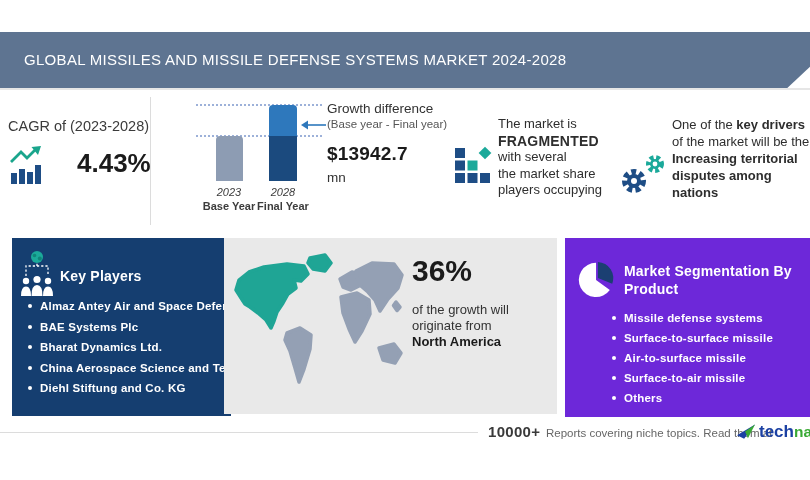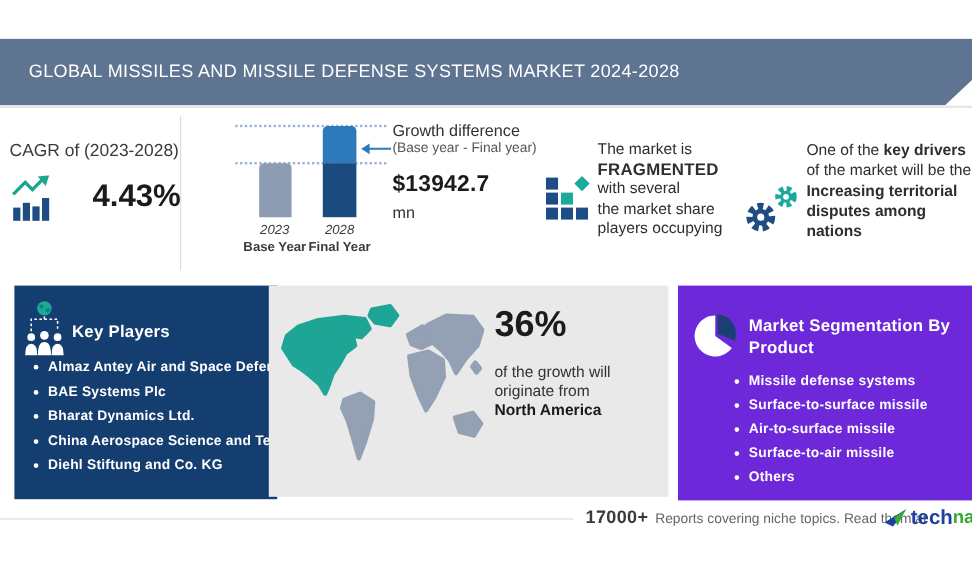--- a/index.html
+++ b/index.html
@@ -254,21 +254,21 @@
           <span>Surface-to-air missile</span>
         </li>
       <li>
           <span class="dot"></span>
           <span>Others</span>
         </li>
     </ul>
   </div>
 
   <div class="footer-line"></div>
-  <div class="footer-count">17000+</div>
+  <div class="footer-count">10000+</div>
   <div class="footer-note">Reports covering niche topics. Read them at</div>
   <div class="brand">
     <svg width="19" height="16" viewBox="0 0 20 16">
       <polygon points="0,11.5 19,0 7.5,15" fill="#1c41a3"></polygon>
       <polygon points="8.5,7.5 19,0 11.5,14.5" fill="#3aaa35"></polygon>
     </svg>
     <span class="b1">tech</span>
       <span class="b2">navio</span>
   </div>
 

